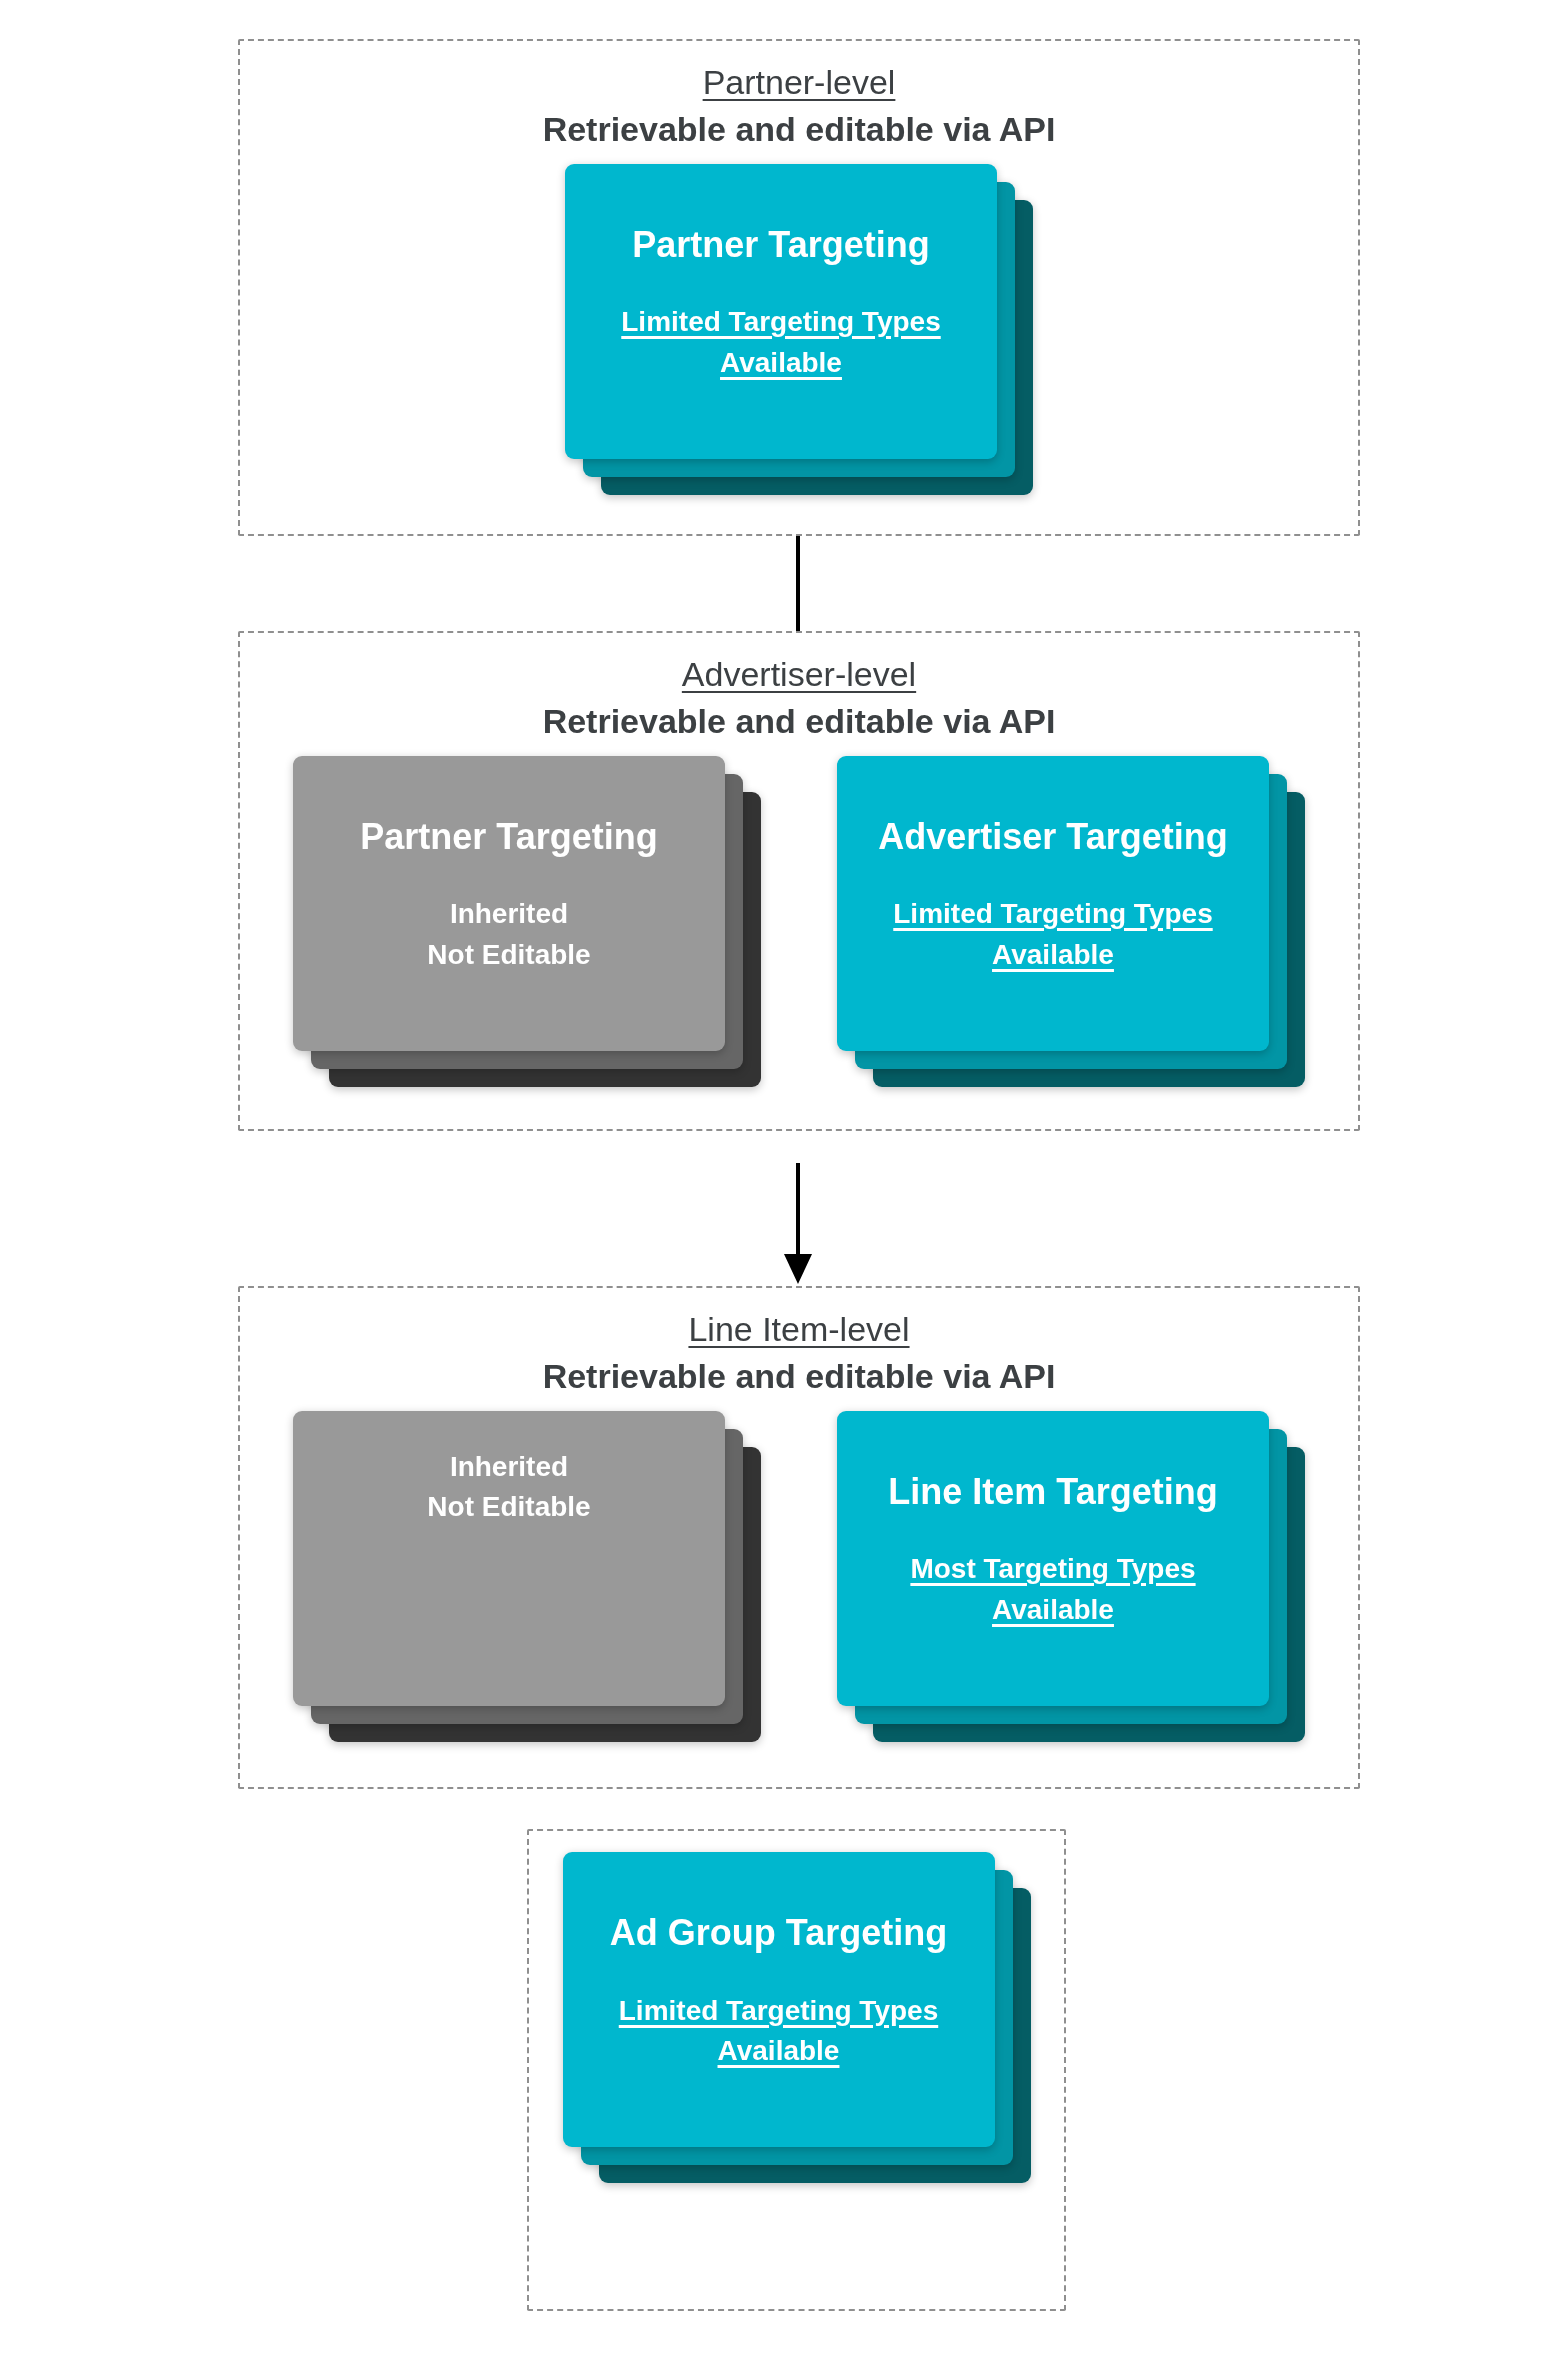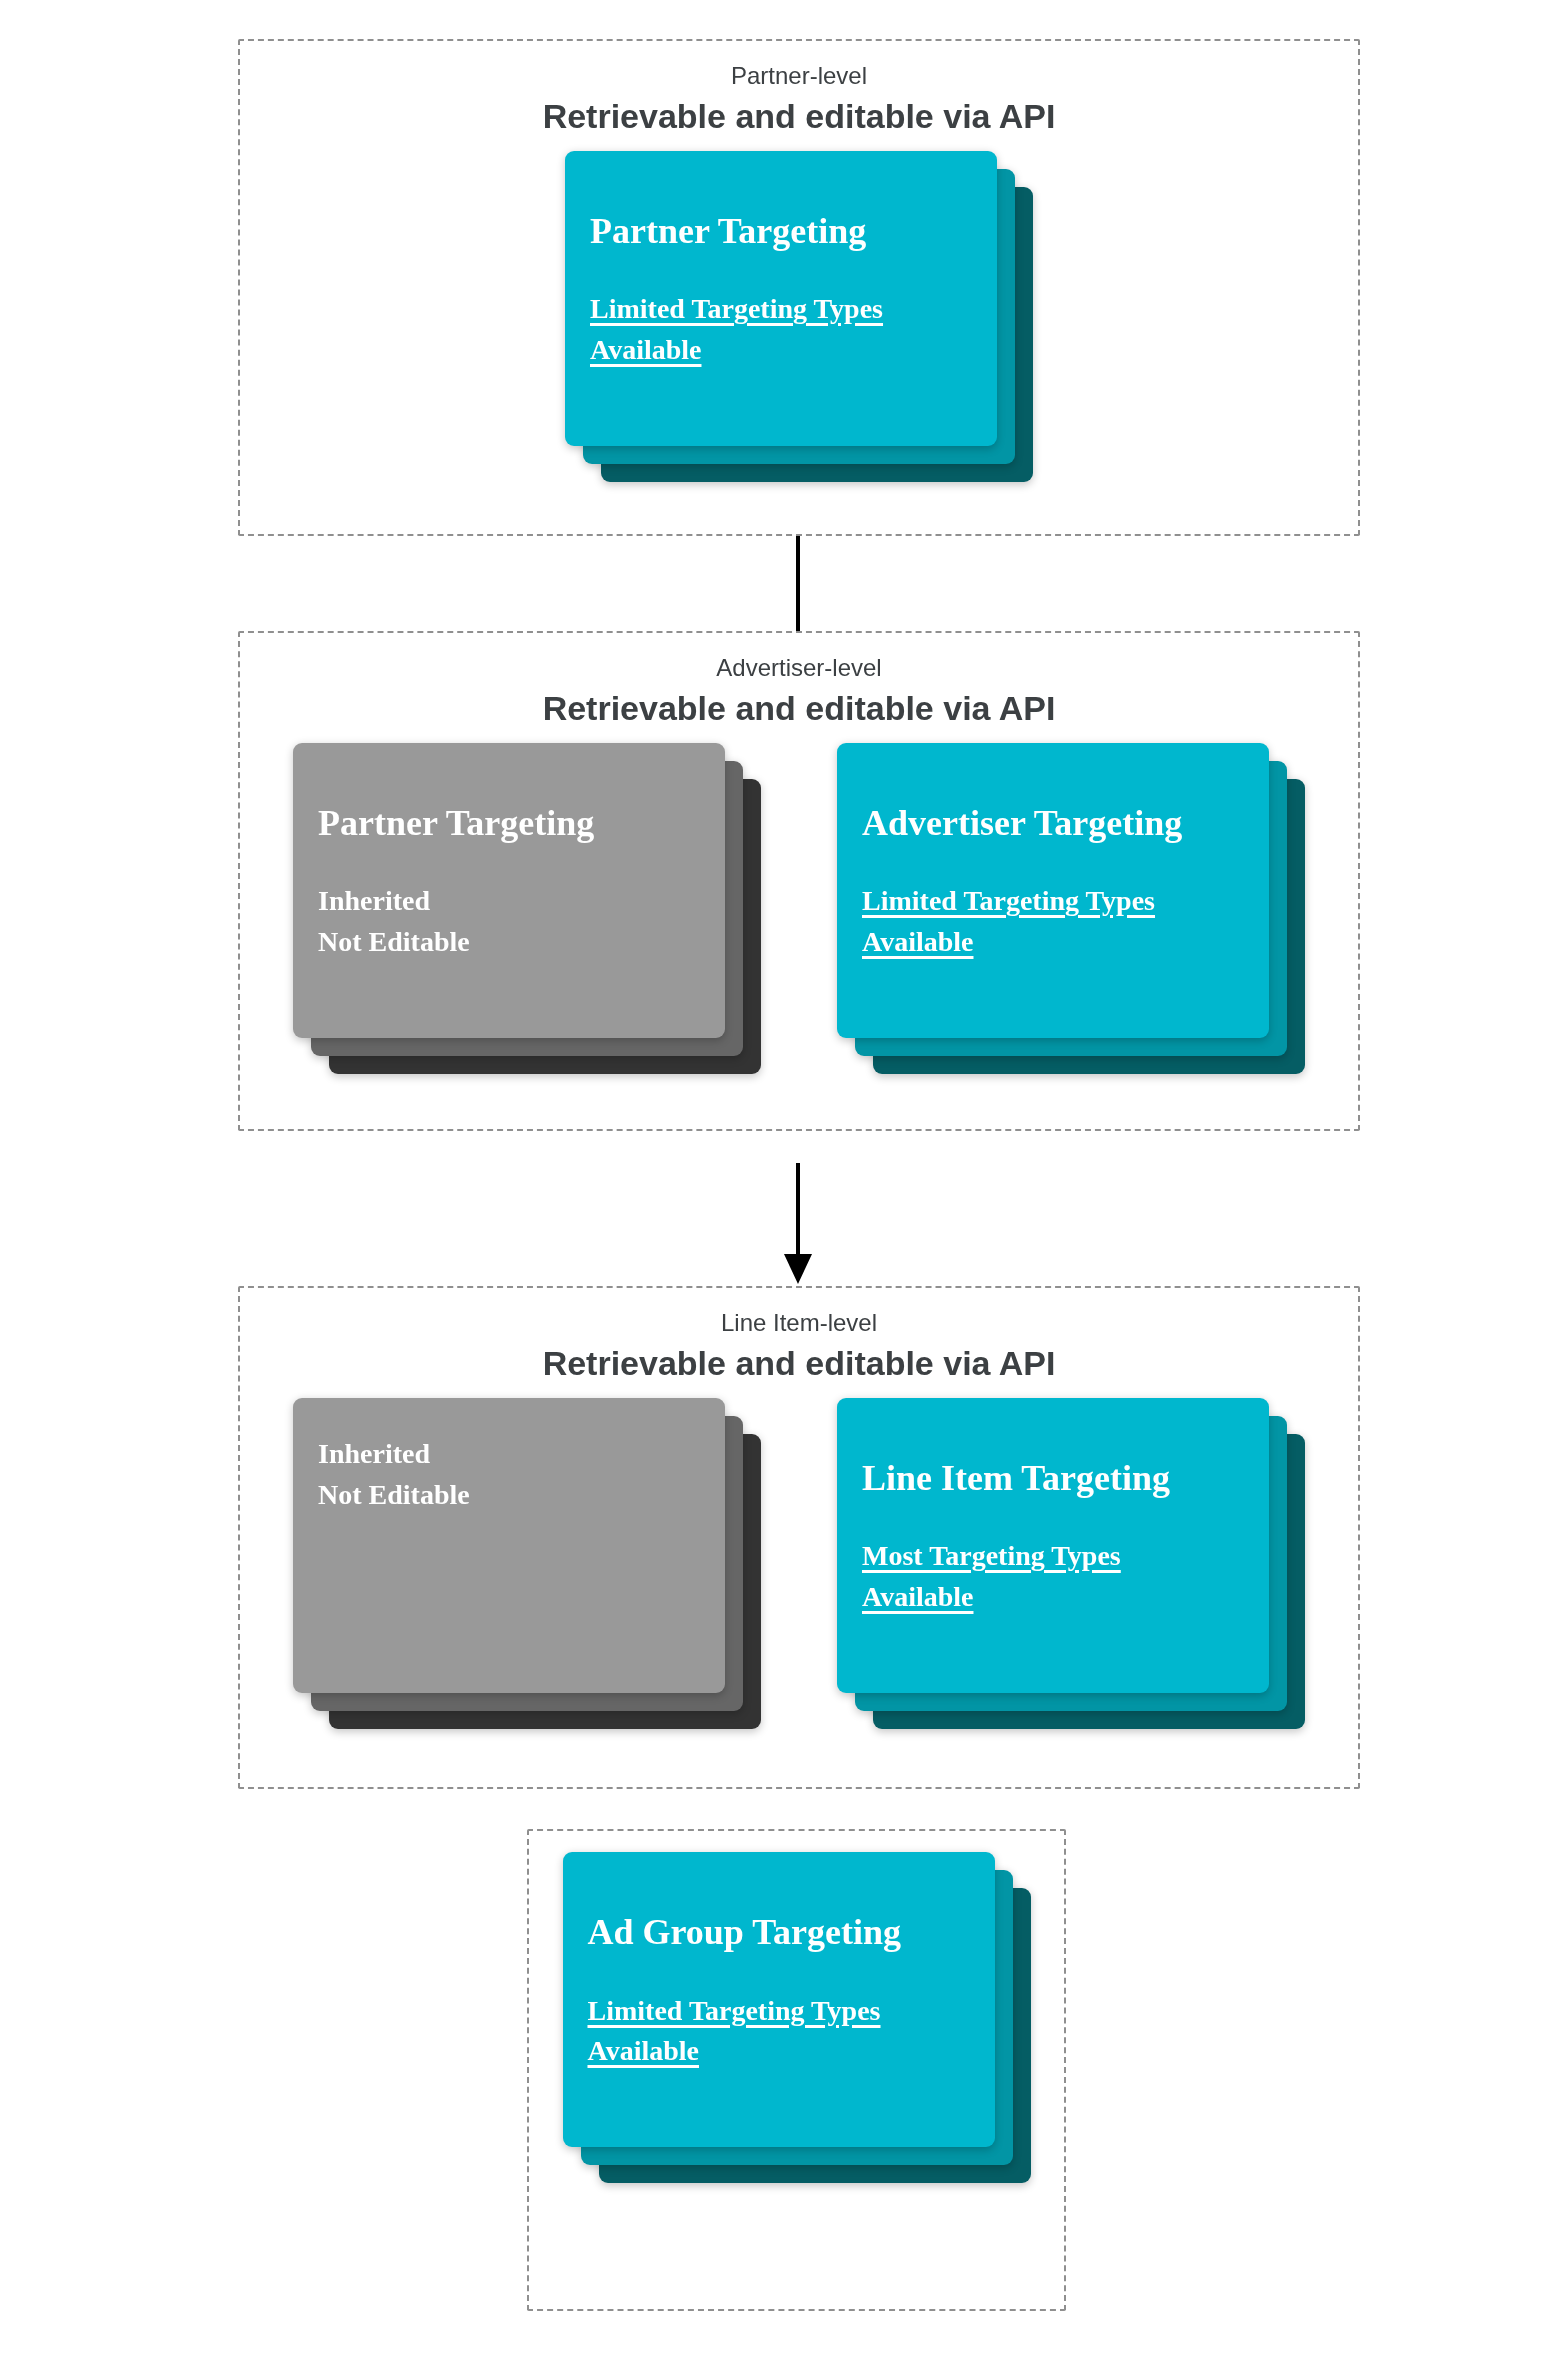--- a/index.html
+++ b/index.html
@@ -14,35 +14,35 @@
   .canvas{position:relative;width:1567px;height:2366px;background:var(--bg);overflow:hidden;}
 
   .level{position:absolute;border:2.7px dashed var(--dash);border-radius:1.8px;background:var(--bg);}
   .s1{left:238px;top:39px;width:1122px;height:497px;}
   .s2{left:238px;top:631px;width:1122px;height:500px;}
   .s3{left:238px;top:1286px;width:1122px;height:503px;}
   .s4{left:527px;top:1829px;width:539px;height:482px;}
 
   .ltitle{text-align:center;padding-top:19.6px;line-height:1.28;}
   .s4 .ltitle{padding-top:14.3px;}
-  .l1{font-size:24px;font-weight:400;color:var(--ink);text-underline-offset:4.5px;text-decoration-thickness:1.8px;}
+  .l1{font-size:34px;font-weight:400;color:var(--ink);text-decoration:underline;text-underline-offset:4.5px;text-decoration-thickness:1.8px;}
   .l2{font-size:34px;font-weight:700;color:var(--ink);margin-top:3.6px;}
   .l2.red{color:var(--red);}
 
   .row{display:flex;justify-content:center;gap:76px;margin-top:12.5px;}
   .s4 .row{margin-top:7.1px;}
   .stack{position:relative;width:468px;height:330px;flex:0 0 auto;}
   .layer,.card{position:absolute;width:432px;height:295px;border-radius:9px;box-shadow:0 2.7px 9px rgba(0,0,0,0.22);}
   .layer.back{left:36px;top:36px;}
   .layer.mid{left:18px;top:18px;}
   .cyan .layer.back,.layer.back.cyan-back{background:var(--cyan-back);}
   .cyan .layer.mid,.layer.mid.cyan-mid{background:var(--cyan-mid);}
   .gray .layer.back{background:var(--gray-back);}
   .gray .layer.mid{background:var(--gray-mid);}
-  .card{left:0;top:0;display:flex;flex-direction:column;align-items:flex-start;text-align:center;color:var(--card-text);padding:0 25px;font-family:Liberation Serif, serif;}
+  .card{left:0;top:0;display:flex;flex-direction:column;align-items:center;text-align:center;color:var(--card-text);padding:0 25px;}
   .cyan .card{background:var(--cyan-front);}
   .gray .card{background:var(--gray-front);}
   .ctitle{font-size:36px;font-weight:700;line-height:1.2;margin-top:59px;}
   .cline{font-size:28px;font-weight:700;line-height:1.45;}
   .cline.first{margin-top:36px;}
   .cline.u{text-decoration:underline;text-underline-offset:5.4px;text-decoration-thickness:2.7px;}
 
   .arrow{position:absolute;left:783px;width:30px;display:flex;flex-direction:column;align-items:center;}
   .a1{top:536px;height:127px;}
   .a2{top:1163px;height:121px;}

